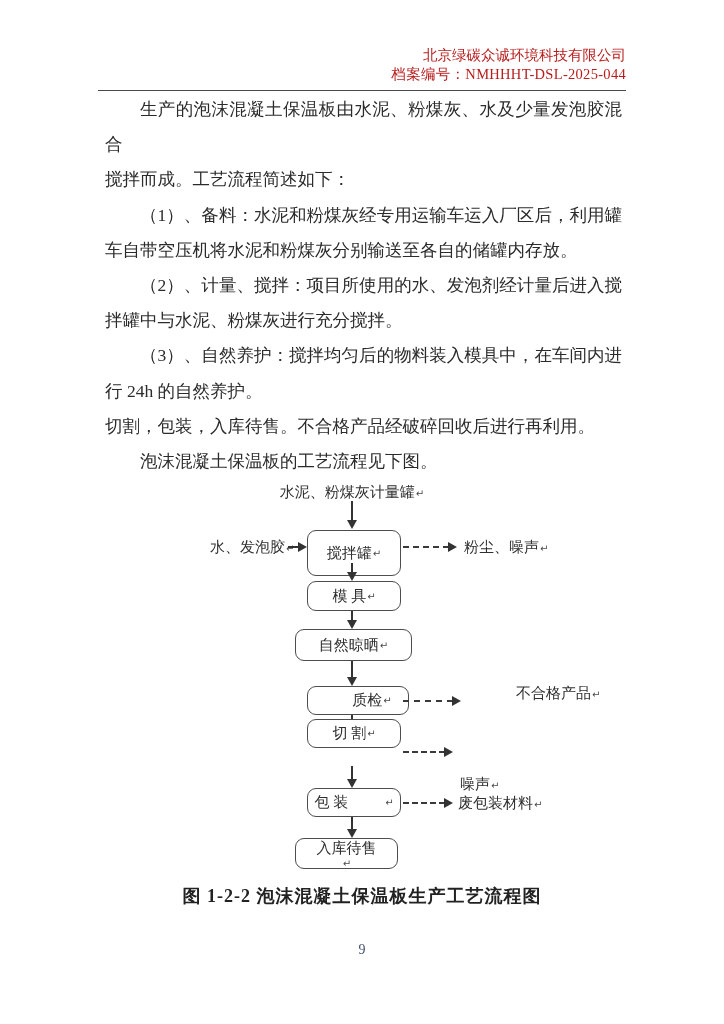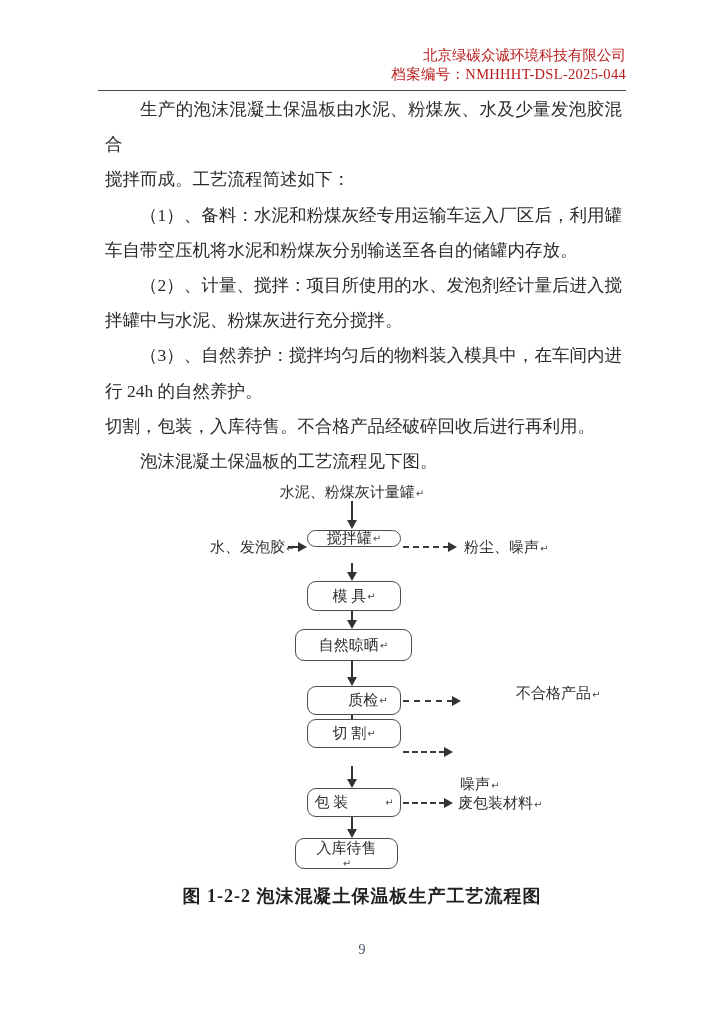--- a/index.html
+++ b/index.html
@@ -113,21 +113,21 @@
   </div>
 
   <div class="flowchart">
 
     <div class="fc-label" style="left:352px; top:3px; transform:translateX(-50%); font-size:15px;">
       <span>水泥、粉煤灰计量罐</span><span class="ret">↵</span>
     </div>
 
     <div class="arr-v" style="left:351px; top:21px; height:19px;"></div>
 
-    <div class="fc-box" style="left:307px; top:50px; width:94px; height:17px;">
+    <div class="fc-box" style="left:307px; top:50px; width:94px; height:46px;">
       <span>搅拌罐</span>
         <span class="ret">↵</span>
     </div>
 
     <div class="fc-label" style="left:210px; top:58px; width:76px; text-align:right;">
       <span>水、发泡胶</span><span class="ret">↵</span>
     </div>
     <div class="arr-h" style="left:288px; top:66px; width:11px;"></div>
 
     <div class="arr-d" style="left:403px; top:66px; width:46px;"></div>
@@ -144,21 +144,21 @@
 
     <div class="arr-v" style="left:351px; top:131px; height:9px;"></div>
 
     <div class="fc-box" style="left:295px; top:149px; width:117px; height:32px;">
       <span>自然晾晒</span>
         <span class="ret">↵</span>
     </div>
 
     <div class="arr-v" style="left:351px; top:181px; height:16px;"></div>
 
-    <div class="fc-box" style="left:307px; top:206px; width:94px; height:29px;padding-left:28px;">
+    <div class="fc-box" style="left:307px; top:206px; width:102px; height:29px;padding-left:28px;">
       <span>质检</span>
         <span class="ret">↵</span>
     </div>
 
     <div class="arr-d" style="left:403px; top:220px; width:50px;"></div>
     <div class="fc-label" style="left:468px; top:204px;margin-left:48px;">
       <span>不合格产品</span><span class="ret">↵</span>
     </div>
 
     <div class="arr-v" style="left:351px; top:235px; height:13px;"></div>

